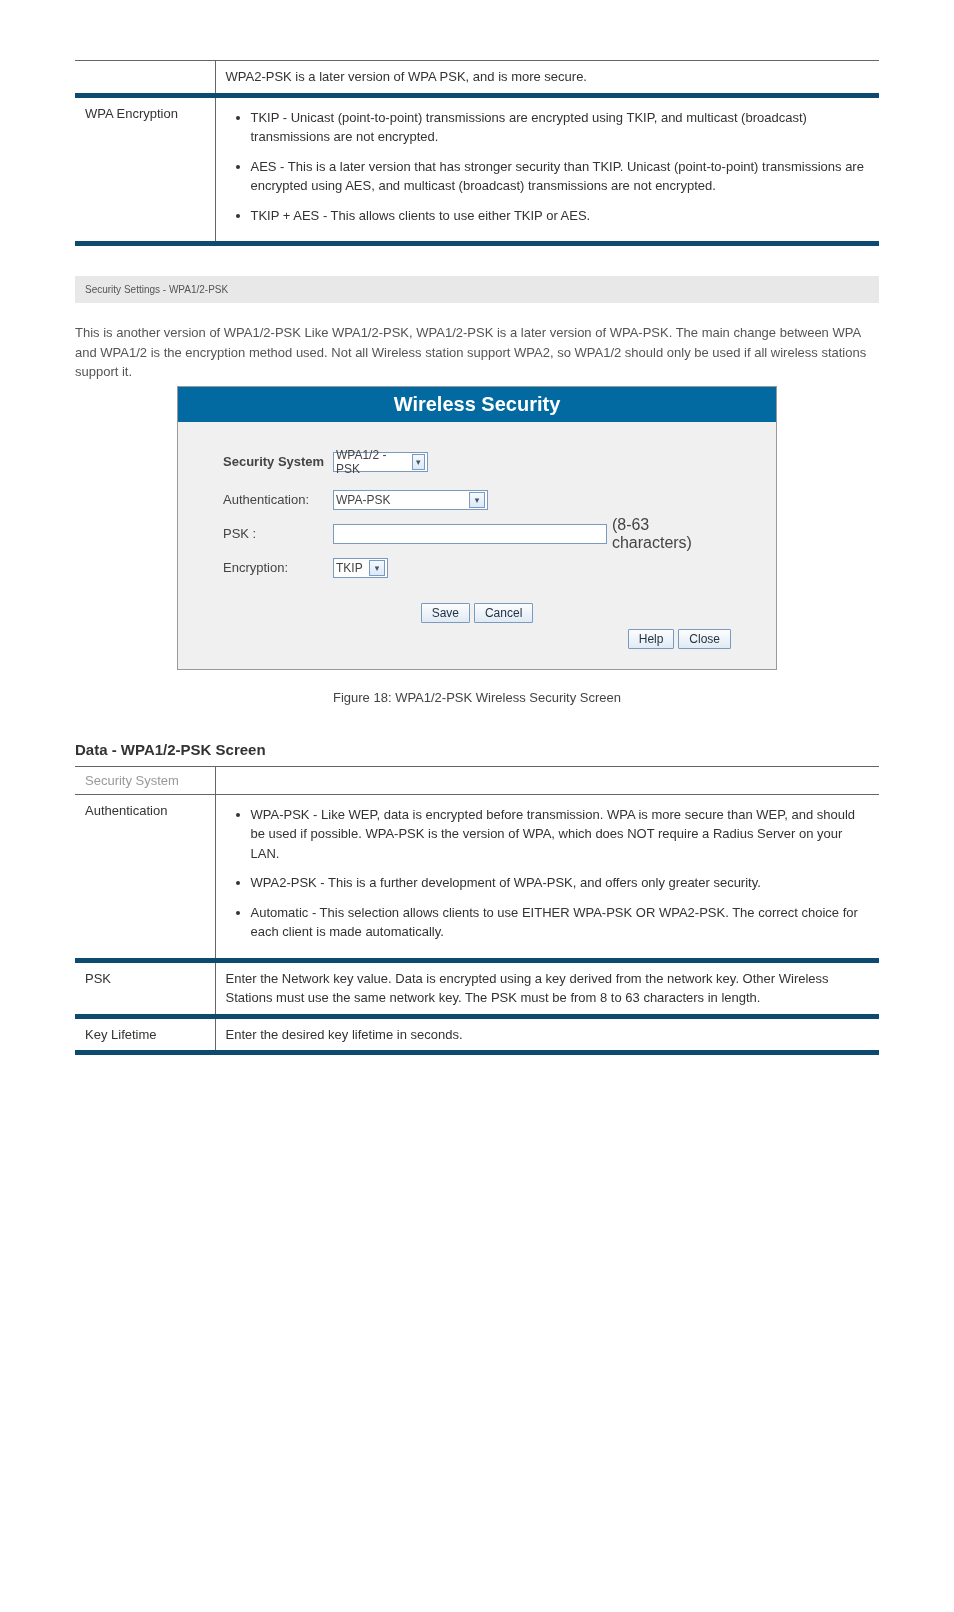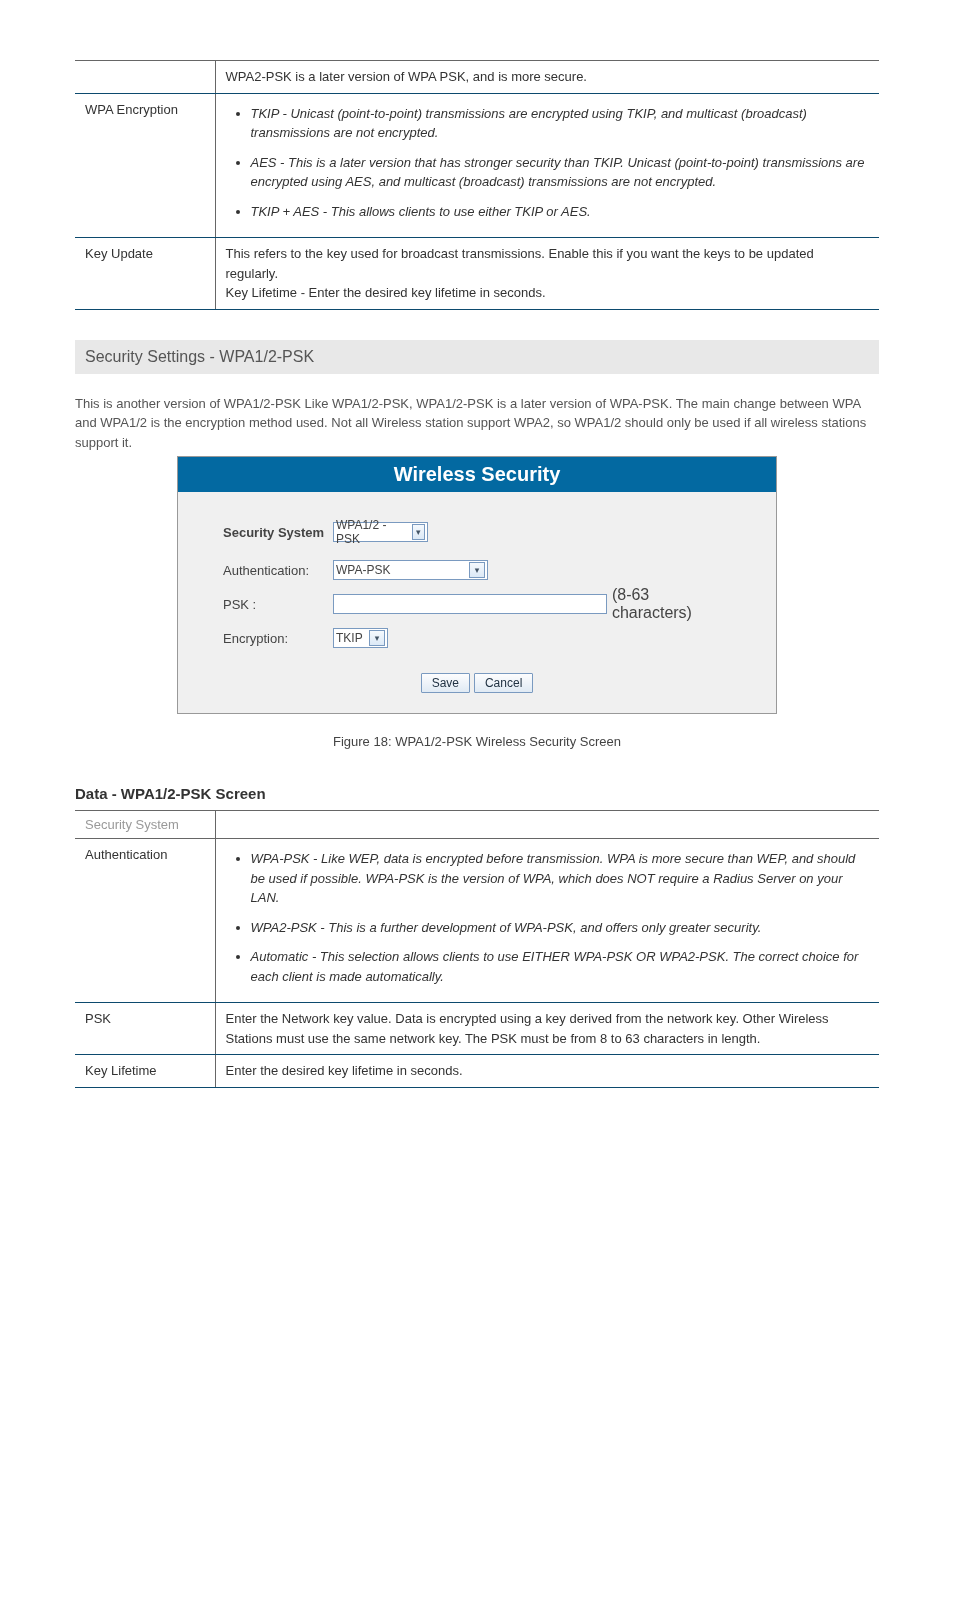--- a/index.html
+++ b/index.html
@@ -15,46 +15,45 @@
       font-size: 14px;
       color: #333;
     }
     .doc-table {
       width: 100%;
       border-collapse: collapse;
       margin-bottom: 30px;
     }
     .doc-table td {
       border-top: 1px solid #666;
-      border-bottom: 1px solid #0c4a6e;
+      border-bottom: 5px solid #0c4a6e;
       padding: 6px 10px;
       vertical-align: top;
       font-size: 13px;
       line-height: 1.5;
     }
     .doc-table tr:first-child td {
       border-top: 1px solid #666;
     }
     .col-left {
       width: 140px;
       border-right: 1px solid #666;
     }
     .doc-table ul {
       list-style: disc;
       padding-left: 25px;
       margin: 4px 0;
     }
     .doc-table li {
       margin-bottom: 10px;
-      font-style: italic;
     }
     .section-header {
       background: #e8e8e8;
       padding: 8px 10px;
-      font-size: 16px;
+      font-size: 10px;
       margin-bottom: 20px;
       color: #555;
     }
     .screenshot-container {
       width: 600px;
       margin: 0 auto 20px auto;
       border: 1px solid #999;
     }
     .screenshot-title {
       background: #0369a1;
@@ -174,25 +173,20 @@
   <tr>
     <td class="col-left">WPA Encryption</td>
     <td>
       <ul>
         <li>TKIP - Unicast (point-to-point) transmissions are encrypted using TKIP, and multicast (broadcast) transmissions are not encrypted.</li>
         <li>AES - This is a later version that has stronger security than TKIP. Unicast (point-to-point) transmissions are encrypted using AES, and multicast (broadcast) transmissions are not encrypted.</li>
         <li>TKIP + AES - This allows clients to use either TKIP or AES.</li>
       </ul>
     </td>
   </tr>
-  <tr>
-    <td class="col-left">Key Update</td>
-    <td style="white-space:pre-line">This refers to the key used for broadcast transmissions. Enable this if you want the keys to be updated regularly.
-Key Lifetime - Enter the desired key lifetime in seconds.</td>
-  </tr>
 </tbody>
   </table>
 
 <div class="section-header">Security Settings - WPA1/2-PSK</div>
 
 <p style="font-size:13px; line-height:1.5; margin-bottom:4px; color:#555;">This is another version of WPA1/2-PSK Like WPA1/2-PSK, WPA1/2-PSK is a later version of WPA-PSK. The main change between WPA and WPA1/2 is the encryption method used. Not all Wireless station support WPA2, so WPA1/2 should only be used if all wireless stations support it.</p>
 
 <div class="screenshot-container">
   <div class="screenshot-title">Wireless Security</div>
   <div class="screenshot-body">
@@ -219,20 +213,24 @@
       <span class="form-label">Encryption:</span>
       <span class="select-box select-tiny">
         <span>TKIP</span>
         <span class="chevron">▾</span>
       </span>
     </div>
     <div class="btn-row">
       <span class="btn">Save</span>
       <span class="btn">Cancel</span>
     </div>
+    <div class="btn-row-right">
+      <span class="btn">Help</span>
+      <span class="btn">Close</span>
+    </div>
   </div>
 </div>
 
 <div class="figure-caption">Figure 18: WPA1/2-PSK Wireless Security Screen</div>
 
 <div class="table-title">Data - WPA1/2-PSK Screen</div>
 
 <table class="doc-table">
   <tbody>
       <tr>

